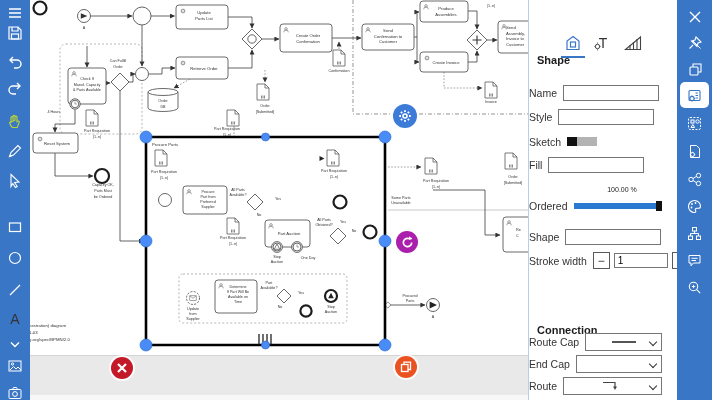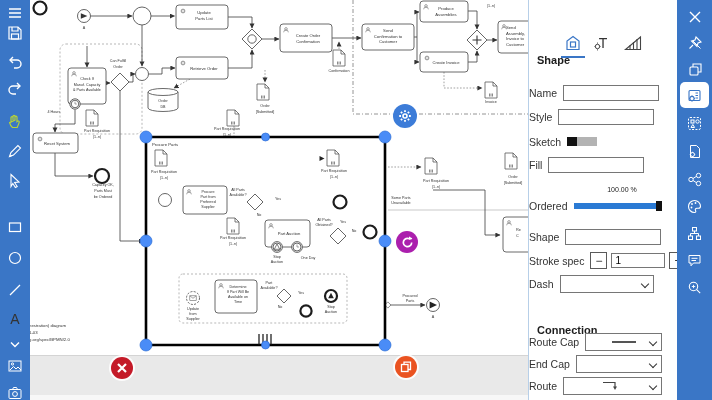--- a/index.html
+++ b/index.html
@@ -539,32 +539,26 @@
         <div class="slider">
           <div class="sk"></div>
         </div>
       </div>
   </div>
   <div class="frow" style="top:228px">
     <span class="lbl">Shape</span>
     <input class="tin" type="text" value="" style="">
   </div>
   <div class="frow" style="top:252px">
-    <span class="lbl">Stroke spec</span>
+    <span class="lbl">Stroke width</span>
     <div style="display:flex;align-items:center">
       <div class="stepbtn">−</div>
       <input class="swin" type="text" value="1" style="">
       <div class="stepbtn">+</div>
     </div>
-  </div>
-  <div class="frow" style="top:275px">
-    <span class="lbl">Dash</span>
-    <div class="dd sm">
-        <span class="chev"></span>
-      </div>
   </div>
 
   <div class="sec" style="top:324px">Connection</div>
 
   <div class="frow" style="top:333px">
     <span class="lbl">Route Cap</span>
     <div class="dd">
         <div class="capline"></div>
         <span class="chev"></span>
       </div>

